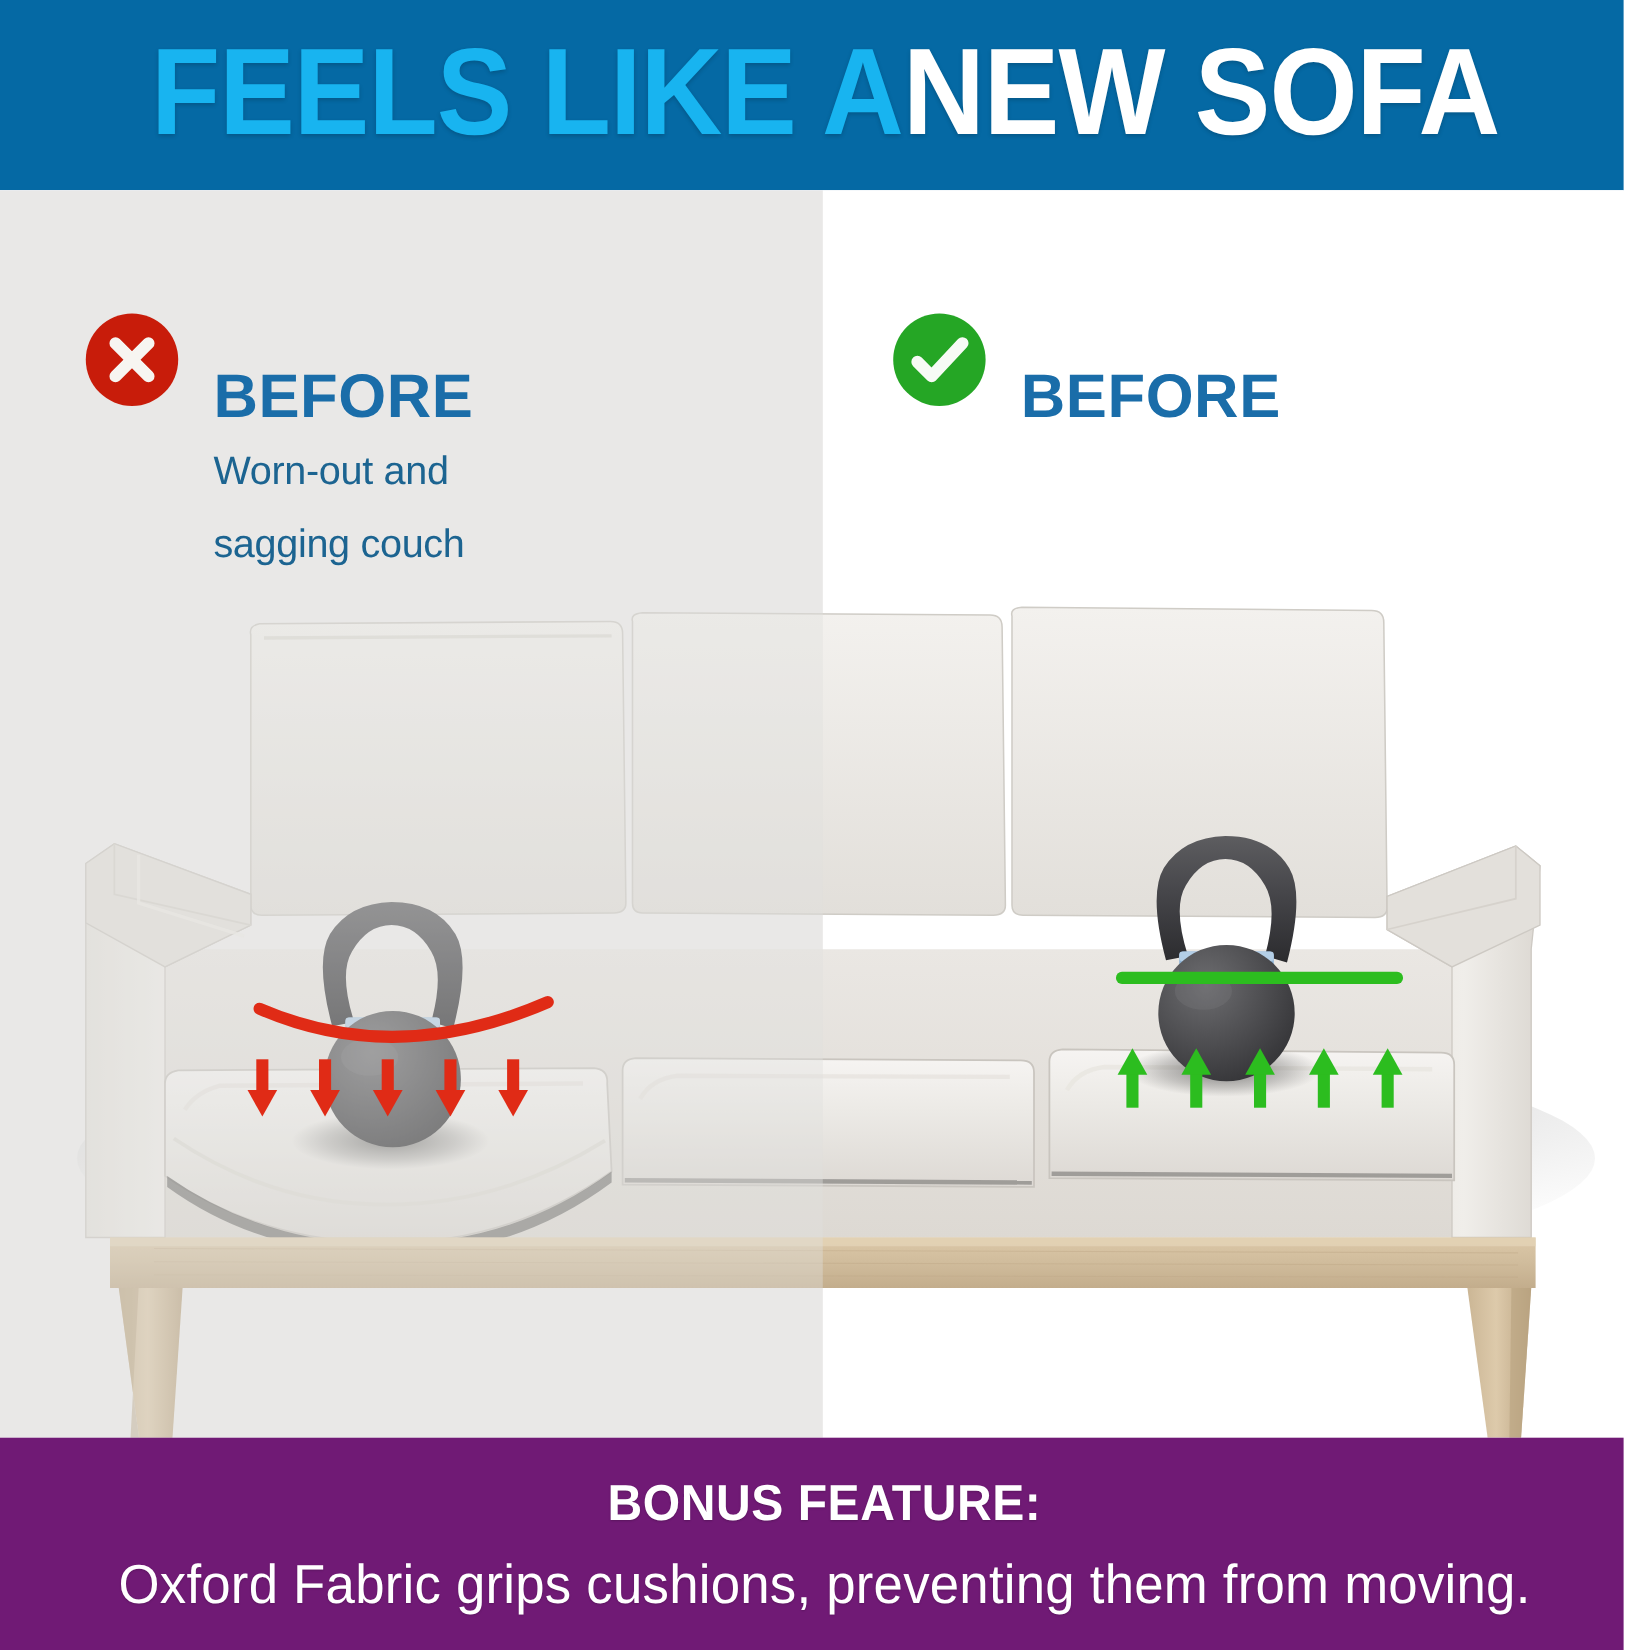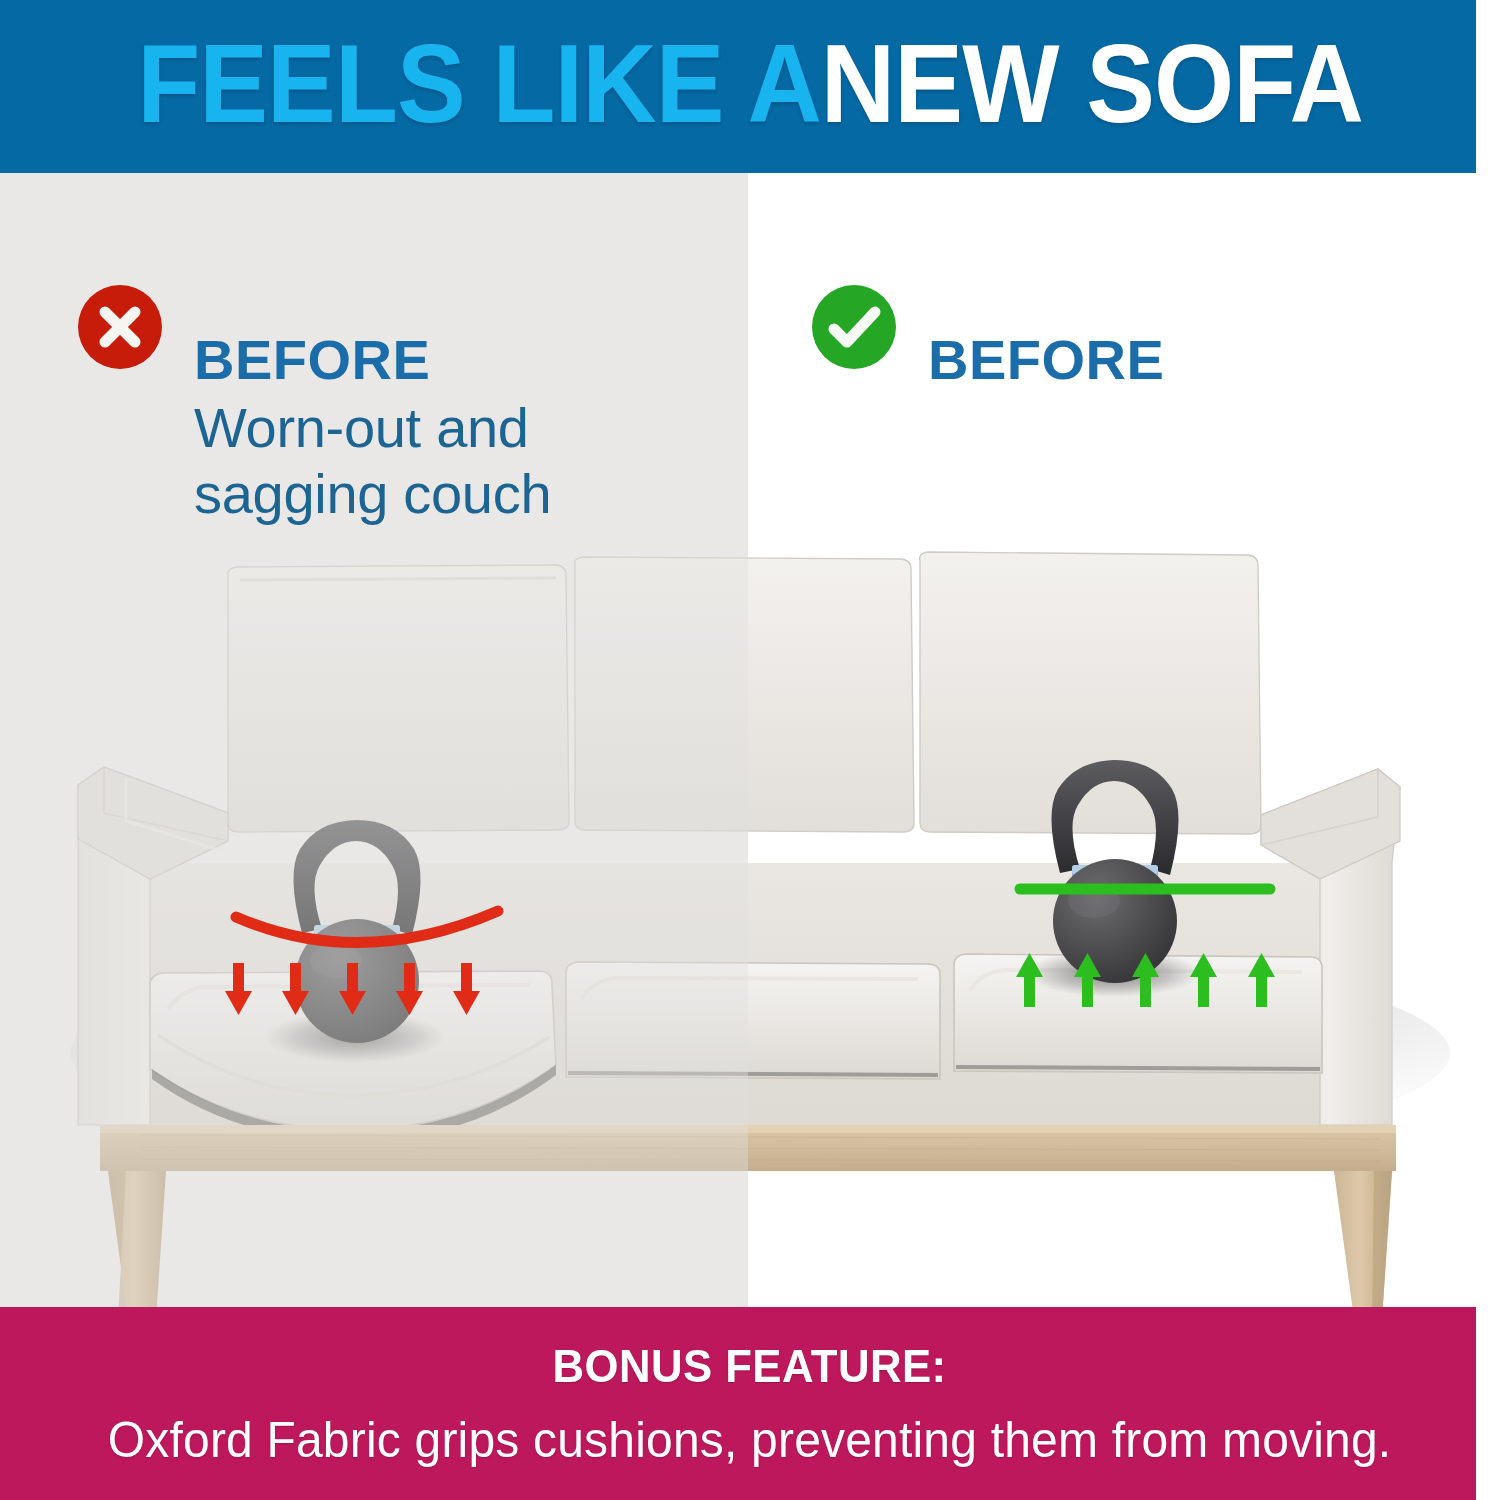--- a/index.html
+++ b/index.html
@@ -63,21 +63,21 @@
 
   .label-text { margin-left:32px;margin-top:48px; }
   .label-title {
     font-weight:bold;
     font-size:56px;
     line-height:62px;
     color:#1a6da9;
     letter-spacing:0.5px;
   }
   .label-sub {
-    font-size:56px;
+    font-size:36px;
     line-height:66px;
     color:#1c6491;
     font-weight:400;
     white-space:pre-line;
     margin-top:4px;
     letter-spacing:-0.3px;
   }
 
   
   .sofa { position:absolute; left:0; top:0; width:1500px; height:1134px; }
@@ -89,21 +89,21 @@
     background:rgba(225,224,222,0.42);
     pointer-events:none;
   }
 
   
   .annot { position:absolute; left:0; top:0; width:1500px; height:1134px; pointer-events:none; }
 
   
   .footer {
     position:absolute; left:0; top:1307px; width:1500px; height:193px;
-    background:#be185d;
+    background:#701a75;
     display:flex; flex-direction:column; align-items:center; justify-content:center;
   }
   .footer-title {
     font-family:"Liberation Sans Narrow","Liberation Sans", sans-serif;
     font-weight:bold;
     font-size:46px;
     color:#ffffff;
     letter-spacing:0.5px;
     transform:scaleX(0.95);
     text-shadow:0 1px 2px rgba(0,0,0,0.2);

